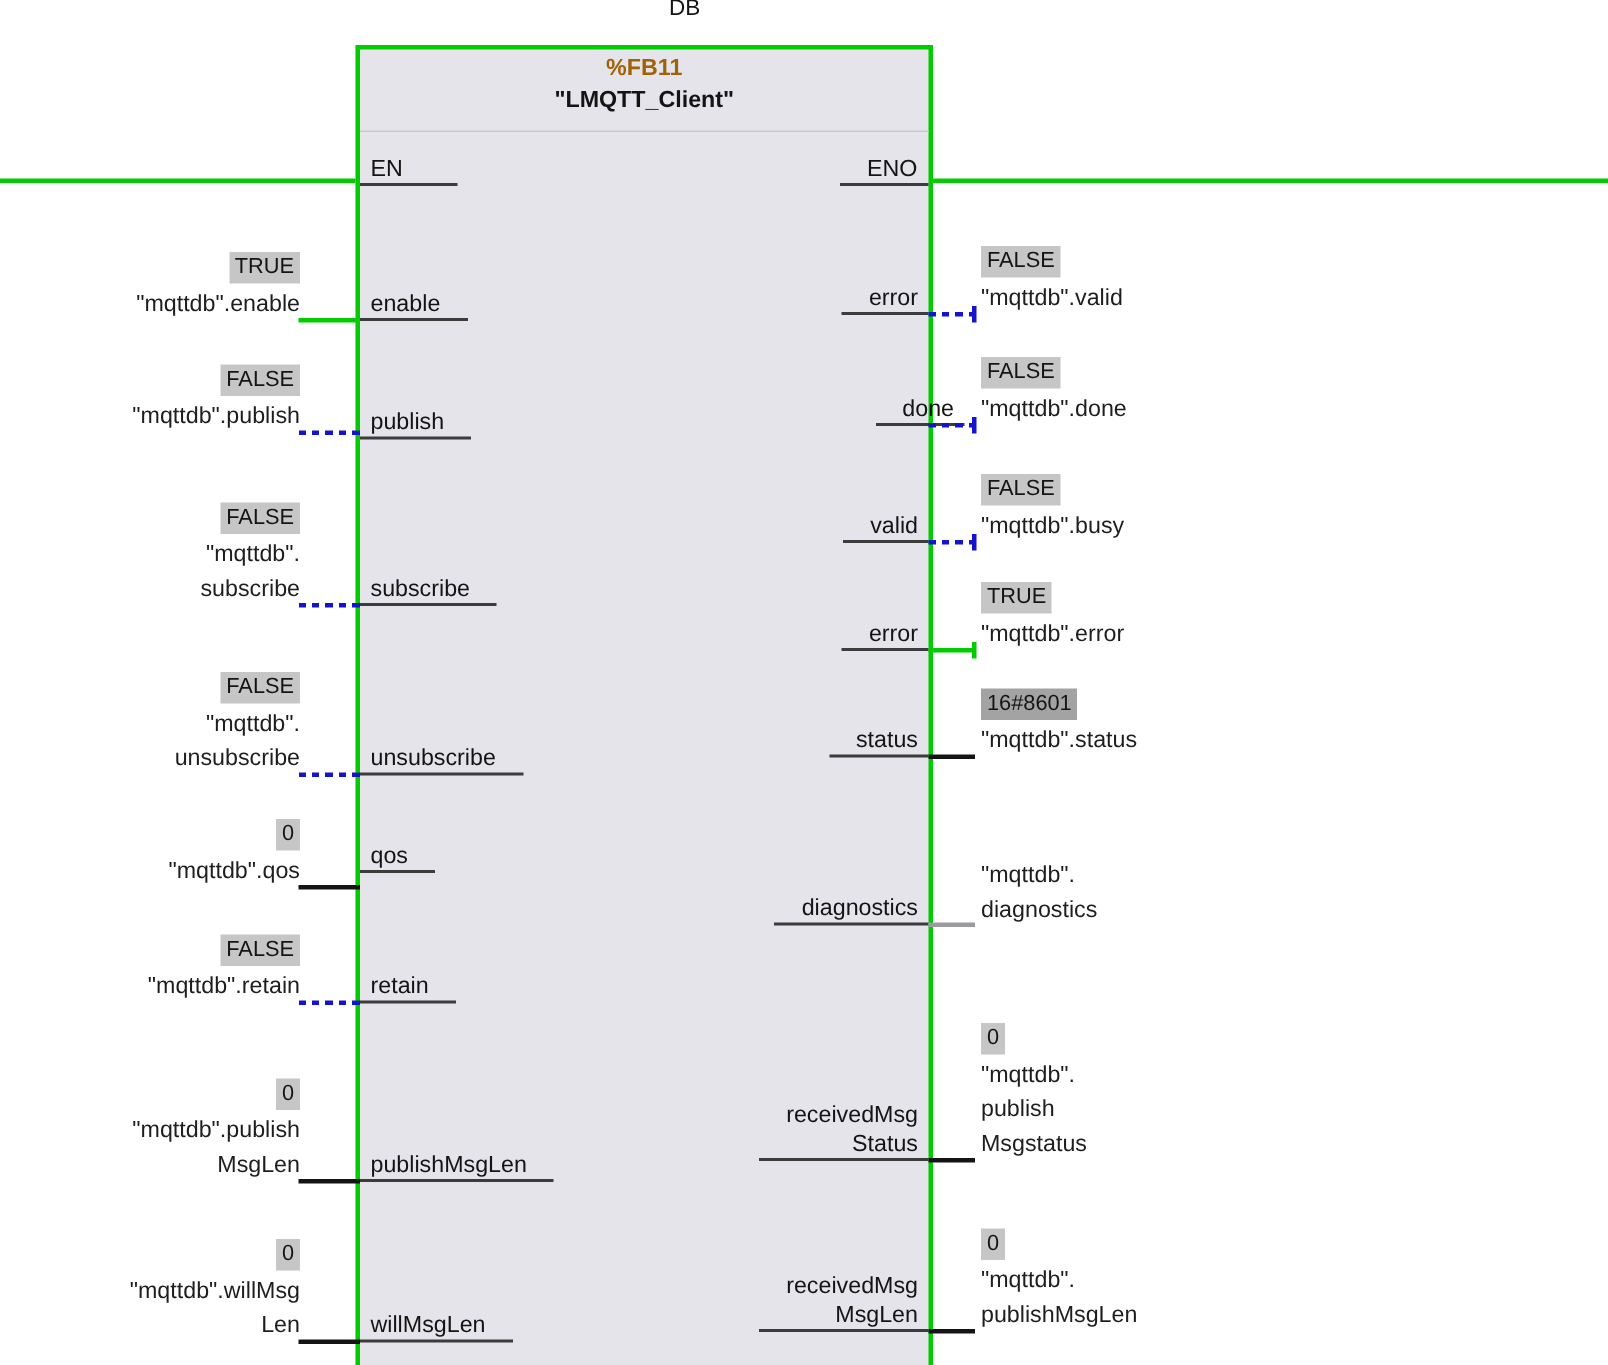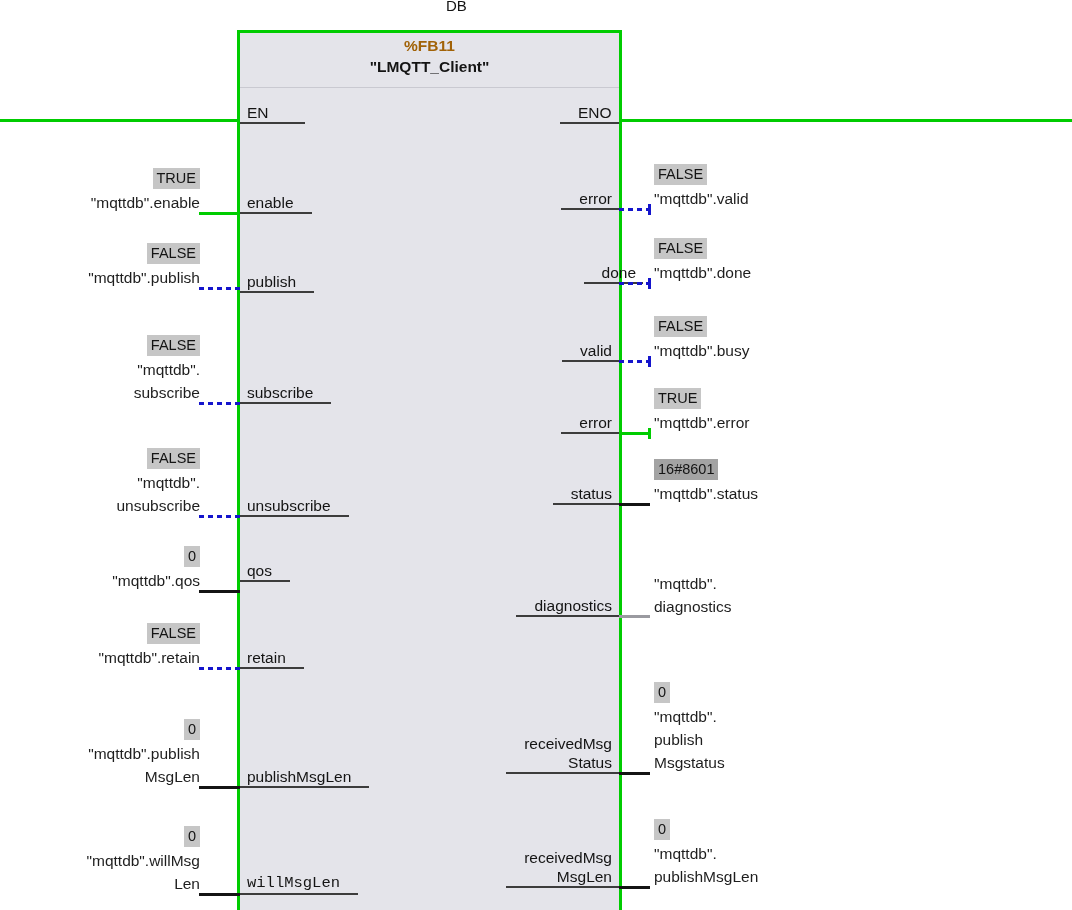--- a/index.html
+++ b/index.html
@@ -105,21 +105,21 @@
     </div>
     <div class="pin pin-left" style="top: 767px; left: 240px;">
       <div>publishMsgLen</div>
     </div>
     <div class="wire" style="left: 199px; width: 41px; top: 786px; background: rgb(20, 20, 20);"></div>
     <div class="operand o-left" style="top: 719px; right: 872px;">
       <div class="badge" style="background: rgb(198, 198, 198);">0</div>
       <div>"mqttdb".publish</div>
       <div>MsgLen</div>
     </div>
-    <div class="pin pin-left" style="top: 874px; left: 240px; font-family: Liberation Mono, monospace;">
+    <div class="pin pin-left" style="top: 874px; left: 240px;">
       <div>willMsgLen</div>
     </div>
     <div class="wire" style="left: 199px; width: 41px; top: 893px; background: rgb(20, 20, 20);"></div>
     <div class="operand o-left" style="top: 826px; right: 872px;">
       <div class="badge" style="background: rgb(198, 198, 198);">0</div>
       <div>"mqttdb".willMsg</div>
       <div>Len</div>
     </div>
     <div class="pin pin-right" style="top: 189px; right: 453px;">
       <div>error</div>

